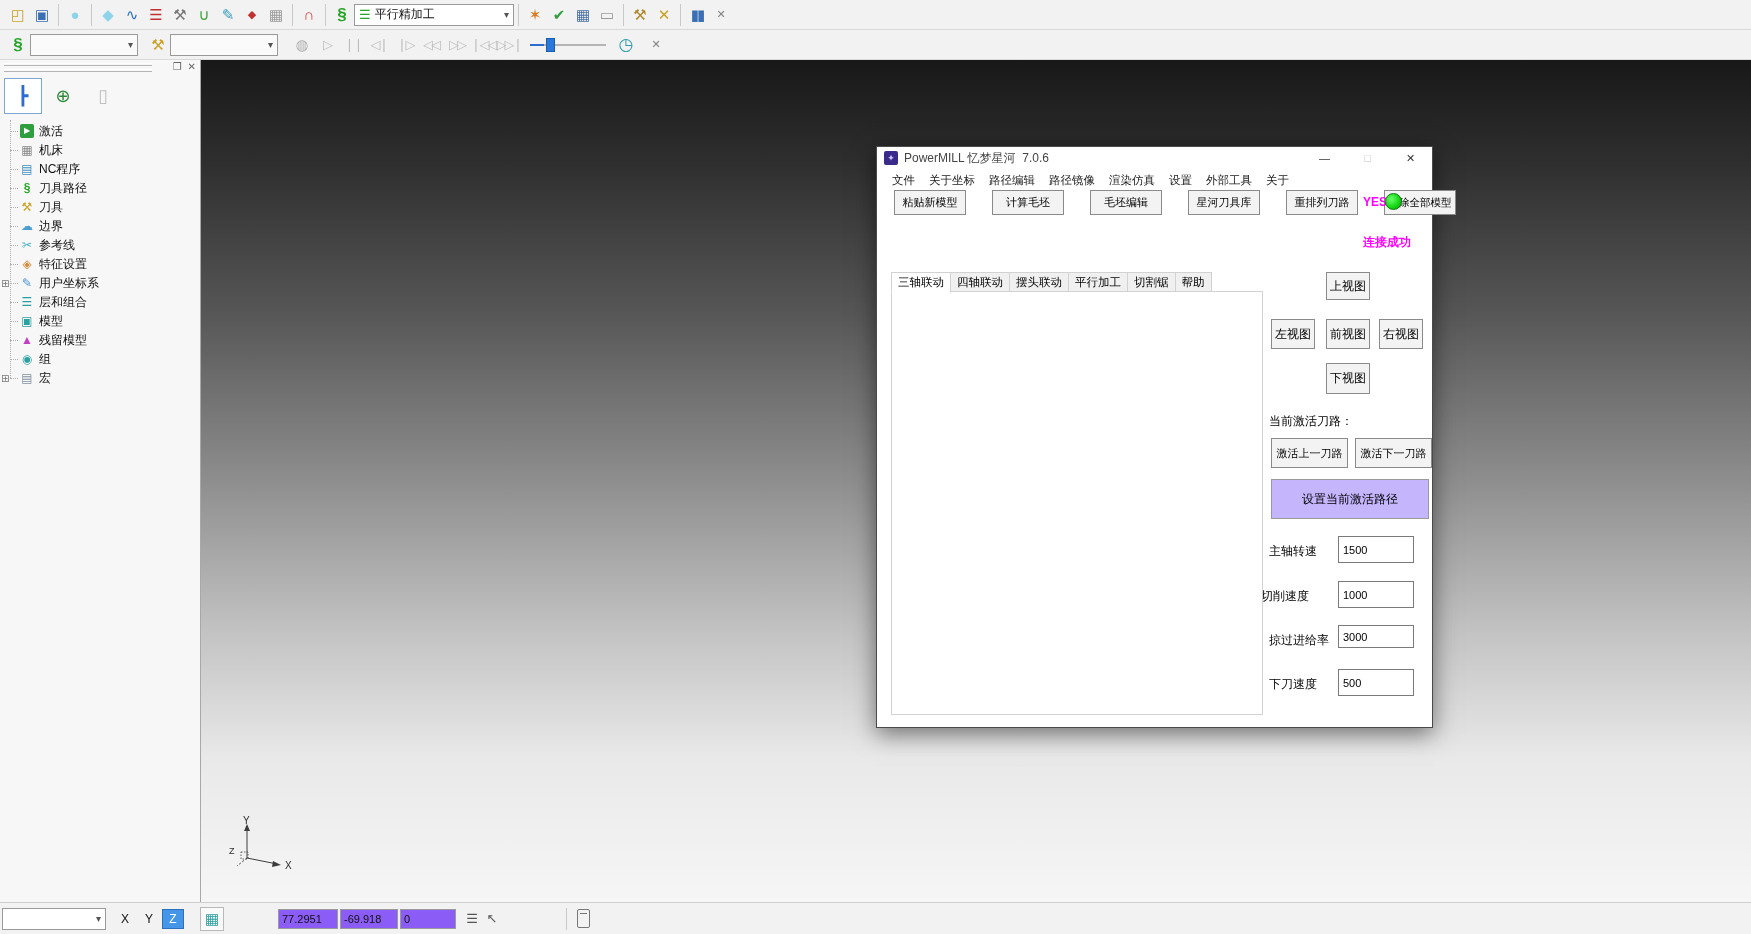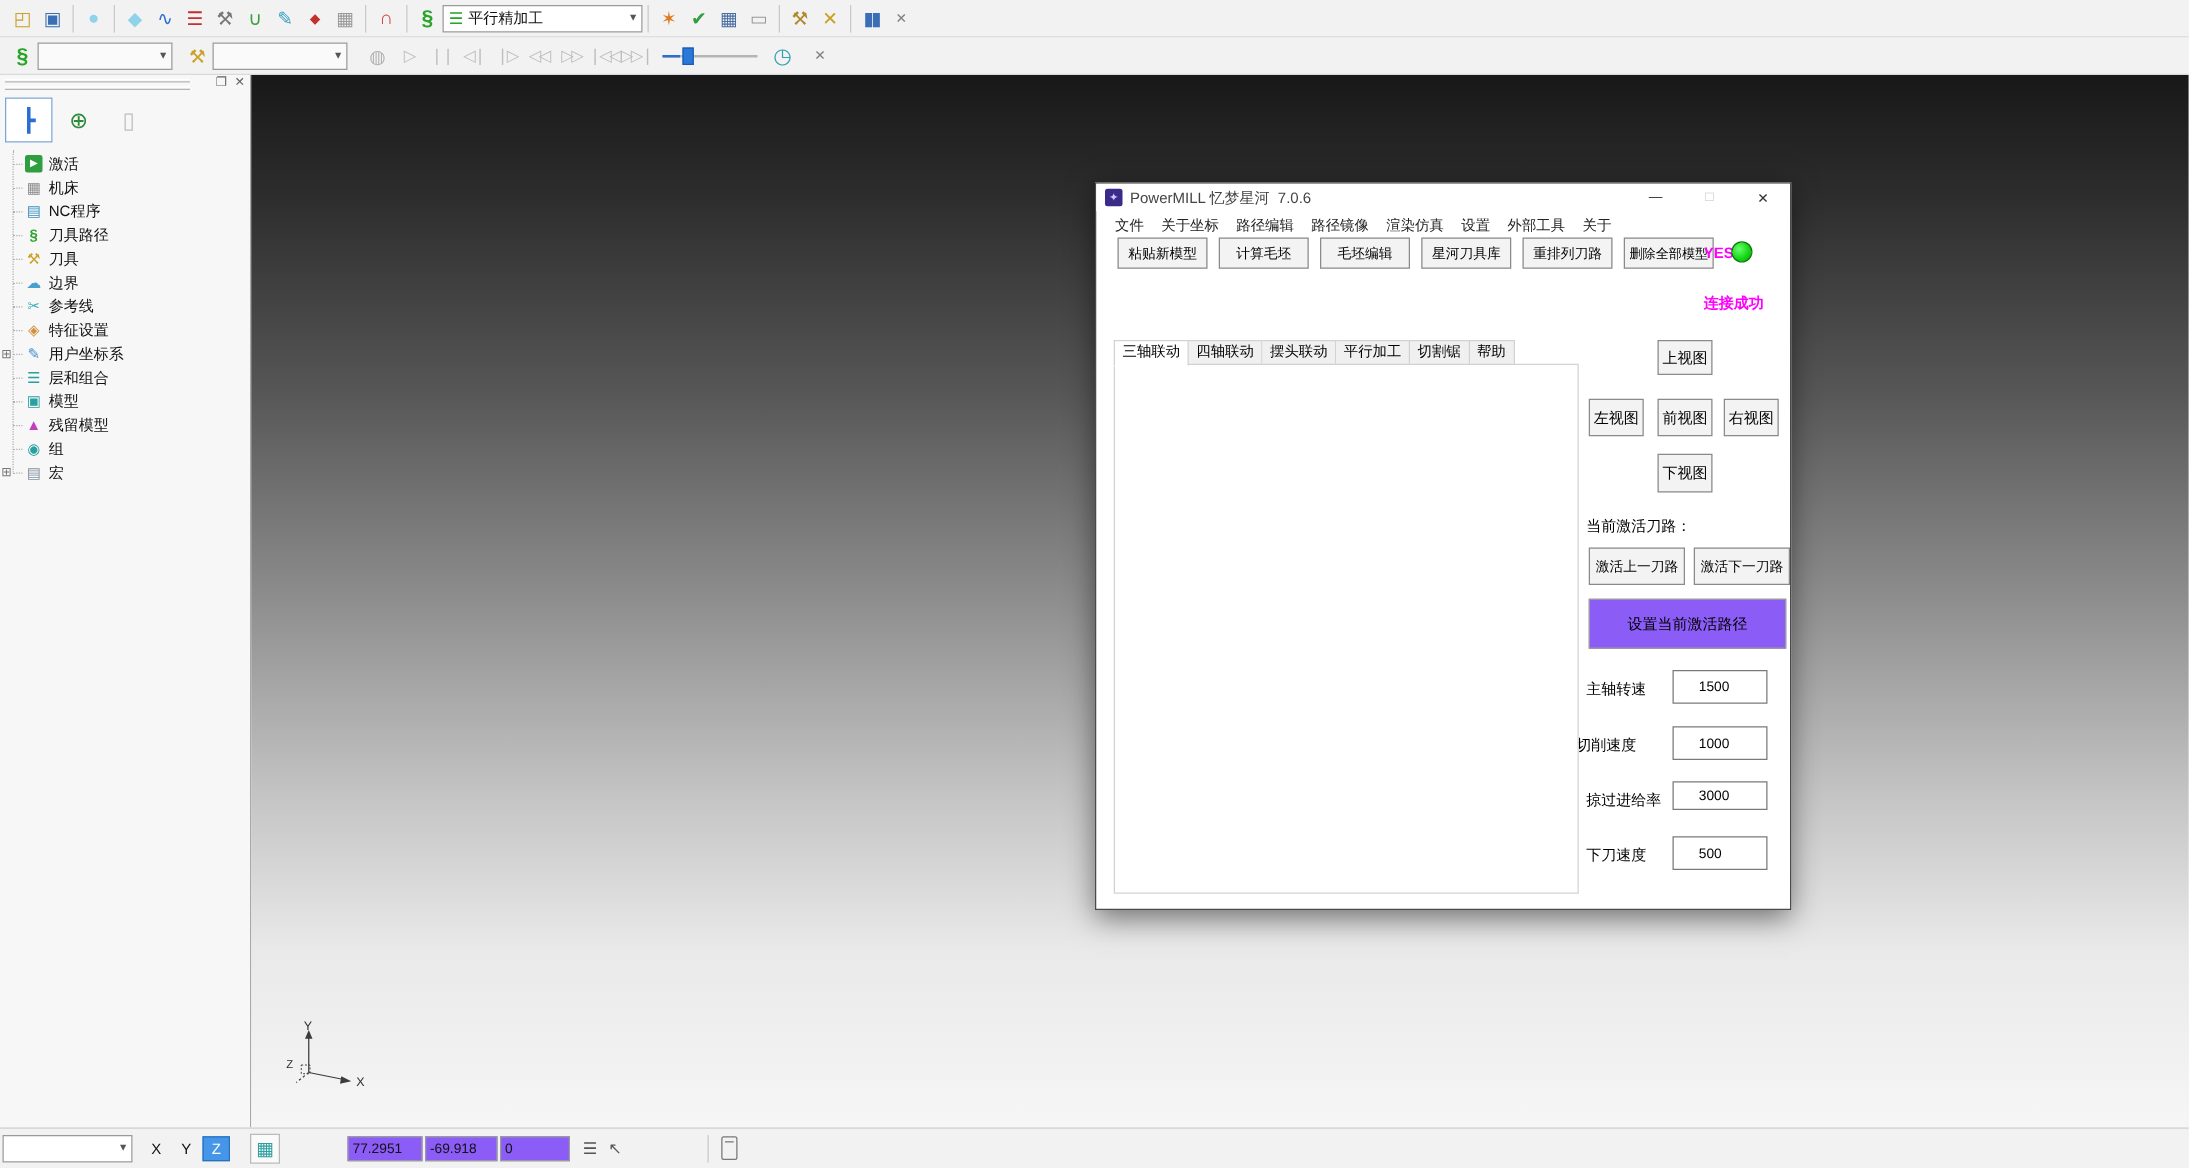--- a/index.html
+++ b/index.html
@@ -59,44 +59,44 @@
             background:#fff; }
   .dticon { width:14px; height:14px; margin:0 6px 0 7px; background:#3a2a8a; color:#cfc3ff;
             font-size:9px; line-height:14px; text-align:center; border-radius:2px; }
   .dtext { font-size:12px; color:#444; white-space:pre; }
   .dctls { margin-left:auto; display:flex; height:22px; }
   .dctl { width:43px; height:22px; display:flex; align-items:center; justify-content:center;
           font-size:11px; color:#333; }
   .dctl.max { color:#c3c3c3; }
   .dmenu { position:absolute; left:13px; top:24px; display:flex; gap:10px; font-size:11.5px; color:#222; }
   .dmenu span { padding:2px 2px; cursor:default; }
-  .btnrow { position:absolute; left:17px; display:flex; gap:9px;justify-content:flex-end; }
+  .btnrow { position:absolute; left:17px; display:flex; gap:26px;justify-content:flex-end; }
   .wbtn { width:72px; height:25px; background:#f3f3f3; border:1px solid #8a8a8a; font-size:11px;
           display:flex; align-items:center; justify-content:center; color:#000;
           font-family:inherit; white-space:nowrap; overflow:hidden; }
   .magenta { color:#f0f; font-weight:bold; font-size:12px;text-align:right; }
   .glight { position:absolute; width:17px; height:17px; border-radius:50%;
             background:radial-gradient(circle at 35% 35%, #6aff6a, #12d412 60%, #0aa00a);
             border:1px solid #0a7a0a; }
   .dtabs { position:absolute; left:14px; top:125px; display:flex; }
   .dtab { height:20px; line-height:18px; padding:0 6px; font-size:11.5px; background:#f0f0f0;
           border:1px solid #d2d2d2; border-left:none; }
   .dtab:first-child { border-left:1px solid #d2d2d2; }
   .dtab.sel { background:#fff; border-bottom:1px solid #fff; position:relative; z-index:3; height:21px; }
   .tabpanel { position:absolute; left:14px; top:144px; width:372px; height:424px;
               border:1px solid #d2d2d2; background:#fff; z-index:1; }
   .flabel { position:absolute; font-size:12px; color:#000; }
   .finput { position:absolute; height:26px; border:1px solid #7a7a7a; background:#fff;
-            font-size:11px; font-family:inherit; padding:0 20px; color:#000; }
+            font-size:11px; font-family:inherit; padding:0 4px; color:#000; }
   .fcombo { position:absolute; height:22px; width:106px; background:#fff; border:1px solid #7a7a7a;
             display:flex; align-items:center; padding:0 4px; }
   .fcombo .chev { margin-left:auto; font-size:10px; color:#555; }
   .sbtn { position:absolute; background:#f3f3f3; border:1px solid #8a8a8a; font-size:12px;
           font-family:inherit; color:#000; }
-  .bigbtn { position:absolute; background:#8b5cf6; border:1px solid #9a9a9a; font-size:12px;
+  .bigbtn { position:absolute; background:#c4b5fd; border:1px solid #9a9a9a; font-size:12px;
             font-family:inherit; color:#000; }
   .cbrow { position:absolute; display:flex; align-items:center; gap:4px; font-size:12px; }
   .cb { width:13px; height:13px; border:1px solid #555; background:#fff; position:relative; flex:0 0 13px; }
   .cb.checked::after { content:"✓"; position:absolute; left:0; top:-3px; font-size:12px; color:#111; }
   .rlabel { position:absolute; font-size:12px; color:#000; }
 
   
   #statusbar { position:absolute; left:0; right:0; bottom:0; height:32px; background:#f2f2f2;
                border-top:1px solid #cfcfcf; display:flex; align-items:center; font-size:12px; }
   .scombo { width:104px; height:22px; margin-left:2px; }

